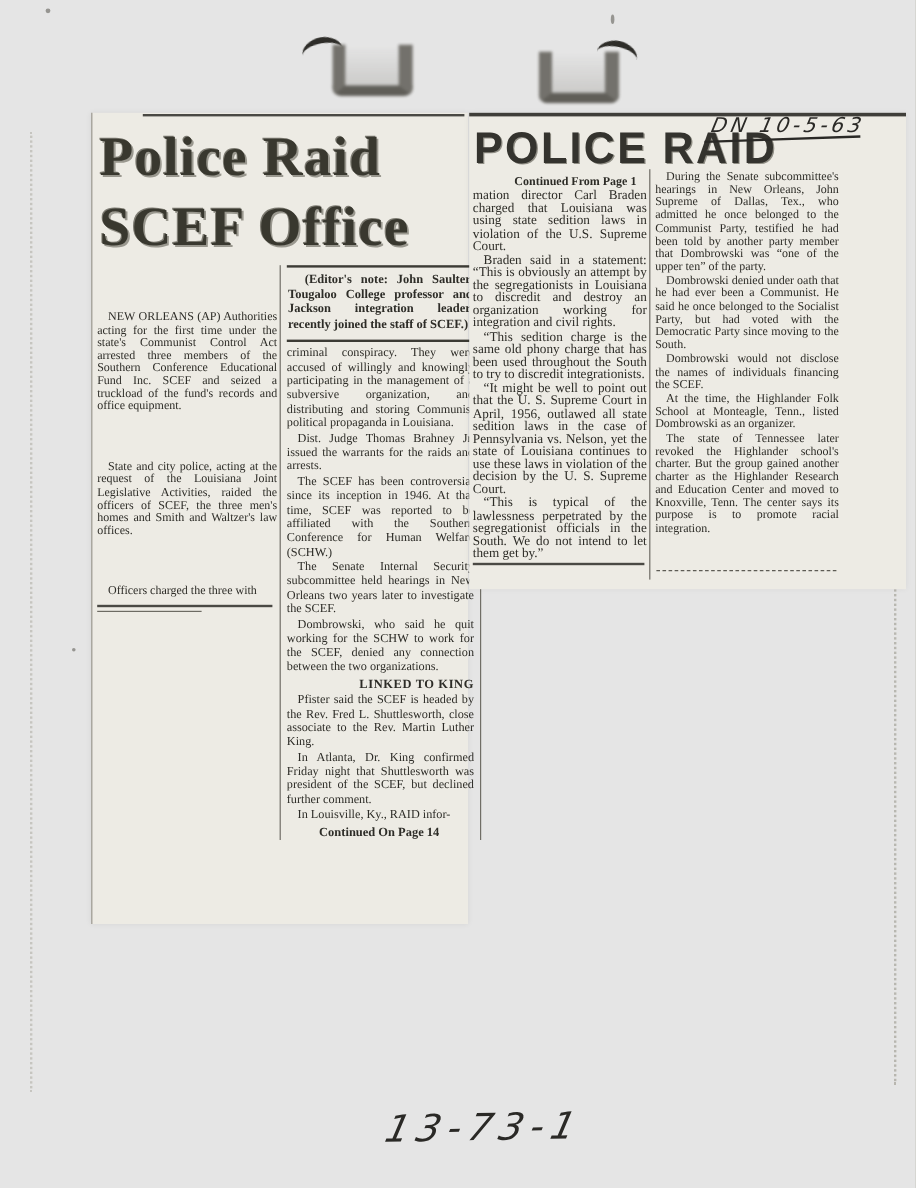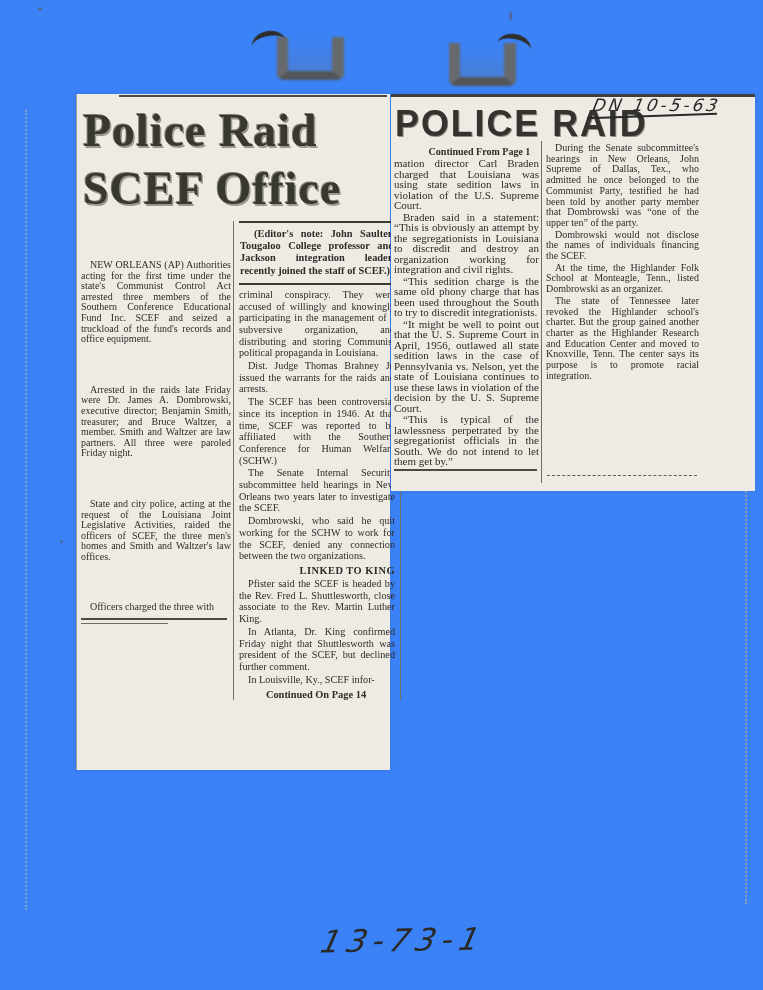--- a/index.html
+++ b/index.html
@@ -1,18 +1,18 @@
 <!DOCTYPE html>
 <html><head>
 <meta charset="utf-8">
 <style>
   html,body{margin:0;padding:0;background:#c9c8c2;}
   .page{
     position:relative;width:763px;height:990px;margin:0 auto;
-    background:#3b82f6;overflow:hidden;
+    background:#e5e5e5;overflow:hidden;
     font-family:"Liberation Serif",serif;color:#2d2c27;
   }
   .abs{position:absolute;}
 
   
   .margin-line{left:25px;top:110px;height:800px;width:0;border-left:2px dotted #b3b1a8;opacity:.6;}
   .right-dotline{left:745px;top:96px;height:808px;width:0;border-left:2px dotted #a9a79e;opacity:.75;}
   .staple{width:44px;height:34px;border-left:11px solid #6a6862;border-right:12px solid #6a6862;
     border-bottom:9px solid #55534d;border-radius:0 0 7px 7px;filter:blur(1.2px);opacity:.92;
     background:linear-gradient(rgba(0,0,0,0),rgba(120,117,110,.25));}
@@ -83,37 +83,36 @@
   <div class="abs clip-left">
     <div class="abs clip-left-toprule"></div>
 
     <div class="abs headline-left">
       <div>Police Raid</div>
       <div>SCEF Office</div>
     </div>
 
     <div class="abs lc-col1">
       <p class="np">NEW ORLEANS (AP) Authorities acting for the first time under the state's Communist Control Act arrested three members of the Southern Conference Educational Fund Inc. SCEF and seized a truckload of the fund's records and office equipment.</p>
-      <p class="np">Arrested in the raids late Friday were Dr. James A. Dombrowski, executive director; Benjamin Smith, treasurer; and Bruce Waltzer, a member. Smith and Waltzer are law partners. All three were paroled Friday night.</p>
       <p class="np">State and city police, acting at the request of the Louisiana Joint Legislative Activities, raided the officers of SCEF, the three men's homes and Smith and Waltzer's law offices.</p>
       <p class="np">Officers charged the three with</p>
       <div class="endrule"></div>
     </div>
 
     <div class="abs lc-col2">
       <p class="editor-note">(Editor's note: John Saulter, Tougaloo College professor and Jackson integration leader, recently joined the staff of SCEF.)</p>
       <p class="np noindent">criminal conspiracy. They were accused of willingly and knowingly participating in the management of a subversive organization, and distributing and storing Communist political propaganda in Louisiana.</p>
       <p class="np">Dist. Judge Thomas Brahney Jr. issued the warrants for the raids and arrests.</p>
       <p class="np">The SCEF has been controversial since its inception in 1946. At that time, SCEF was reported to be affiliated with the Southern Conference for Human Welfare (SCHW.)</p>
       <p class="np">The Senate Internal Security subcommittee held hearings in New Orleans two years later to investigate the SCEF.</p>
       <p class="np">Dombrowski, who said he quit working for the SCHW to work for the SCEF, denied any connection between the two organizations.</p>
       <div class="subhead">LINKED TO KING</div>
       <p class="np">Pfister said the SCEF is headed by the Rev. Fred L. Shuttlesworth, close associate to the Rev. Martin Luther King.</p>
       <p class="np">In Atlanta, Dr. King confirmed Friday night that Shuttlesworth was president of the SCEF, but declined further comment.</p>
-      <p class="np">In Louisville, Ky., SCEF infor-</p>
+      <p class="np">In Louisville, Ky., RAID infor-</p>
       <div class="continued-footer">Continued On Page 14</div>
     </div>
   </div>
 
   <div class="abs clip-right">
     <div class="abs headline-right">POLICE RAID</div>
     <div class="abs handwriting annotation">DN 10-5-63</div>
     <div class="abs annotation-underline"></div>
 
     <div class="abs rc-col1">
@@ -122,20 +121,21 @@
       <p class="np">Braden said in a statement: “This is obviously an attempt by the segregationists in Louisiana to discredit and destroy an organization working for integration and civil rights.</p>
       <p class="np">“This sedition charge is the same old phony charge that has been used throughout the South to try to discredit integrationists.</p>
       <p class="np">“It might be well to point out that the U. S. Supreme Court in April, 1956, outlawed all state sedition laws in the case of Pennsylvania vs. Nelson, yet the state of Louisiana continues to use these laws in violation of the decision by the U. S. Supreme Court.</p>
       <p class="np">“This is typical of the lawlessness perpetrated by the segregationist officials in the South. We do not intend to let them get by.”</p>
     </div>
 
     <div class="abs col-divider"></div>
 
     <div class="abs rc-col2">
       <p class="np">During the Senate subcommittee's hearings in New Orleans, John Supreme of Dallas, Tex., who admitted he once belonged to the Communist Party, testified he had been told by another party member that Dombrowski was “one of the upper ten” of the party.</p>
+      <p class="np">Dombrowski denied under oath that he had ever been a Communist. He said he once belonged to the Socialist Party, but had voted with the Democratic Party since moving to the South.</p>
       <p class="np">Dombrowski would not disclose the names of individuals financing the SCEF.</p>
       <p class="np">At the time, the Highlander Folk School at Monteagle, Tenn., listed Dombrowski as an organizer.</p>
       <p class="np">The state of Tennessee later revoked the Highlander school's charter. But the group gained another charter as the Highlander Research and Education Center and moved to Knoxville, Tenn. The center says its purpose is to promote racial integration.</p>
     </div>
 
     <div class="abs rc-endrule1"></div>
     <div class="abs rc-endrule2"></div>
   </div>
 
   <div class="abs handwriting catalog">13-73-1</div>

